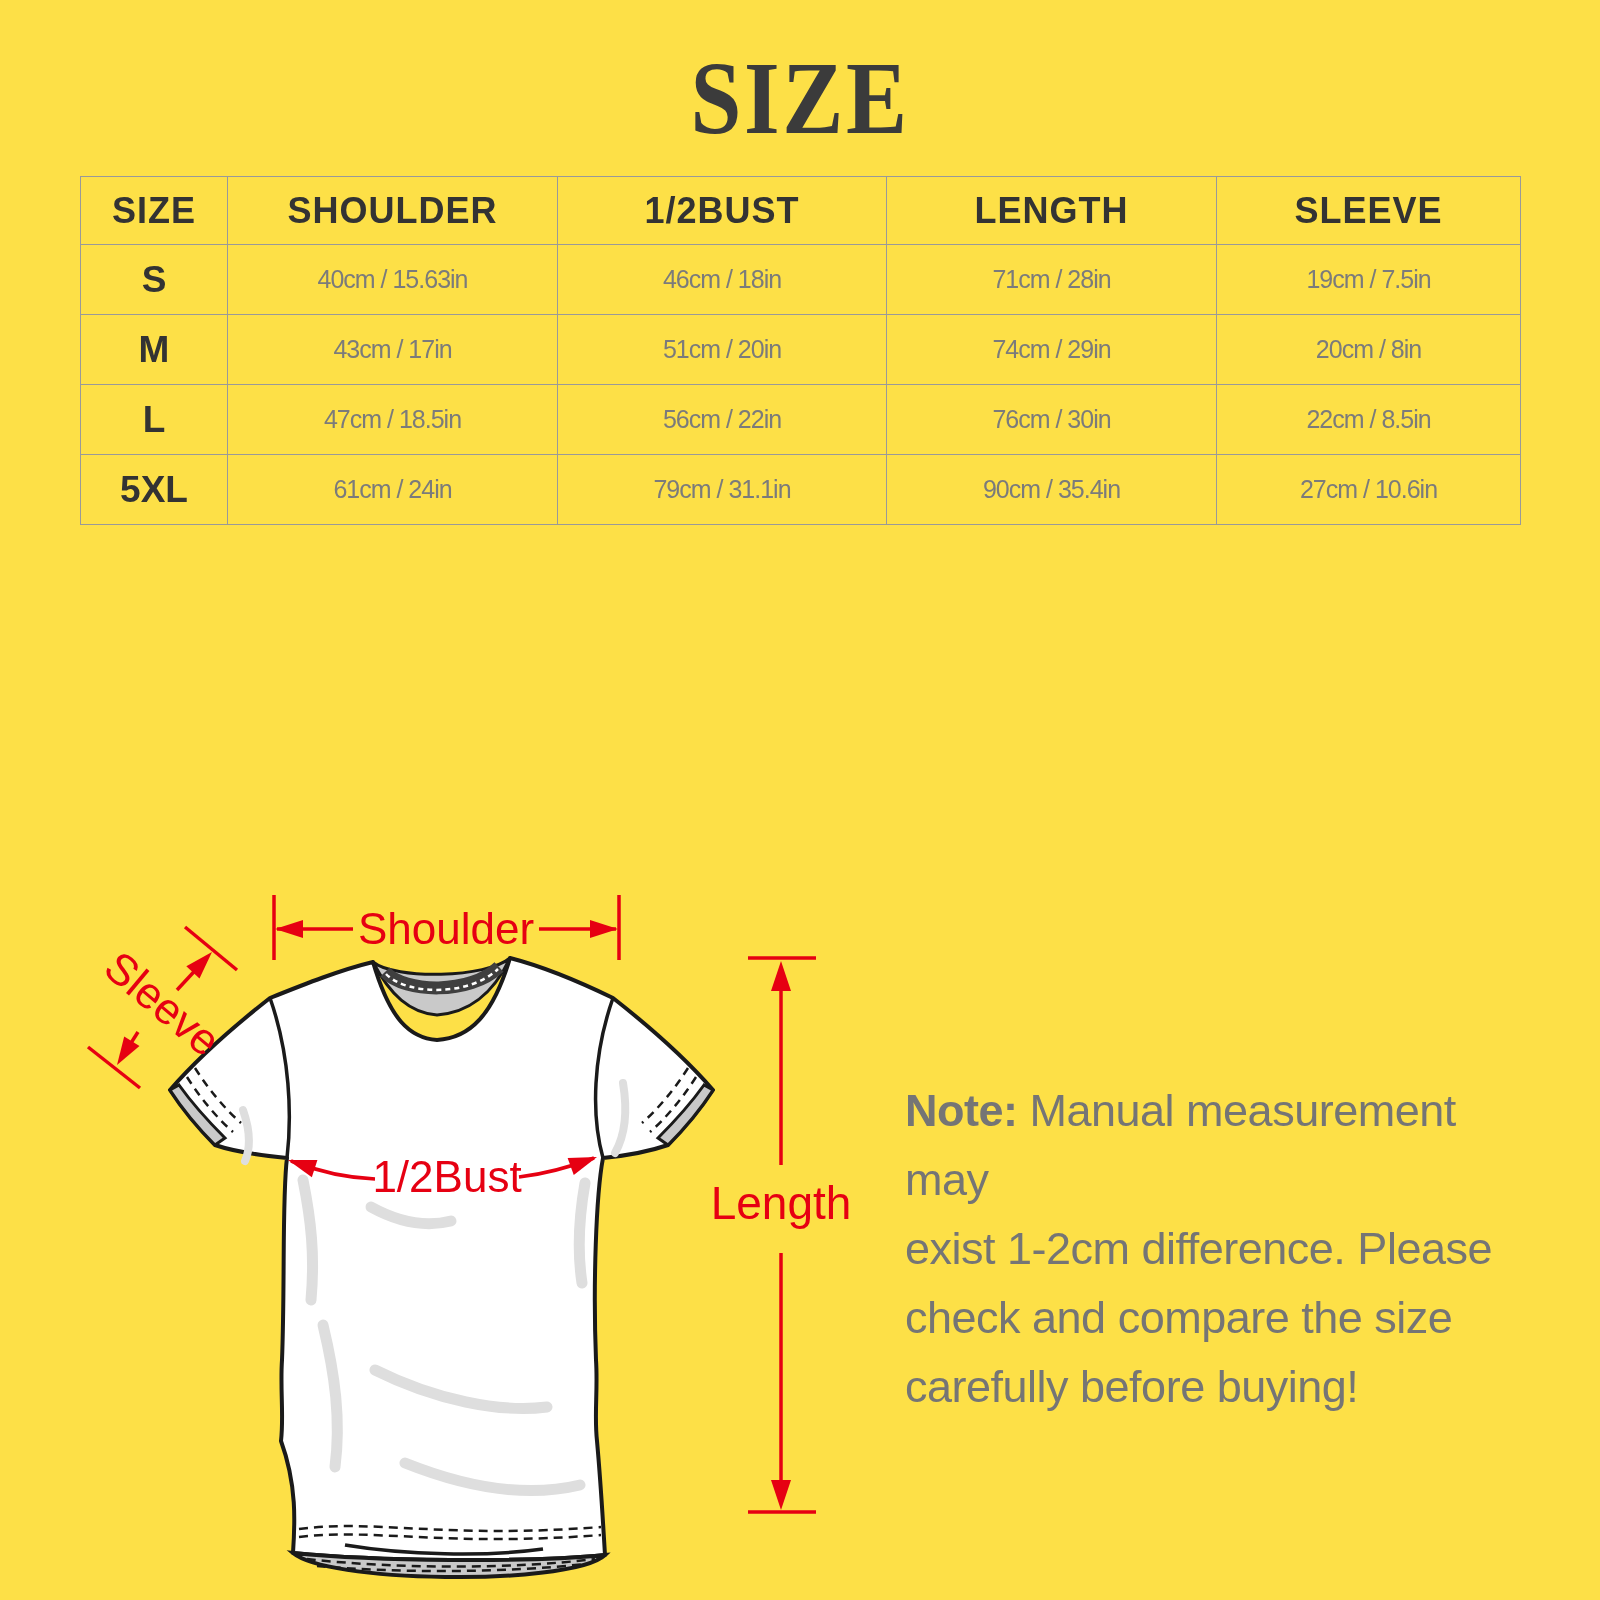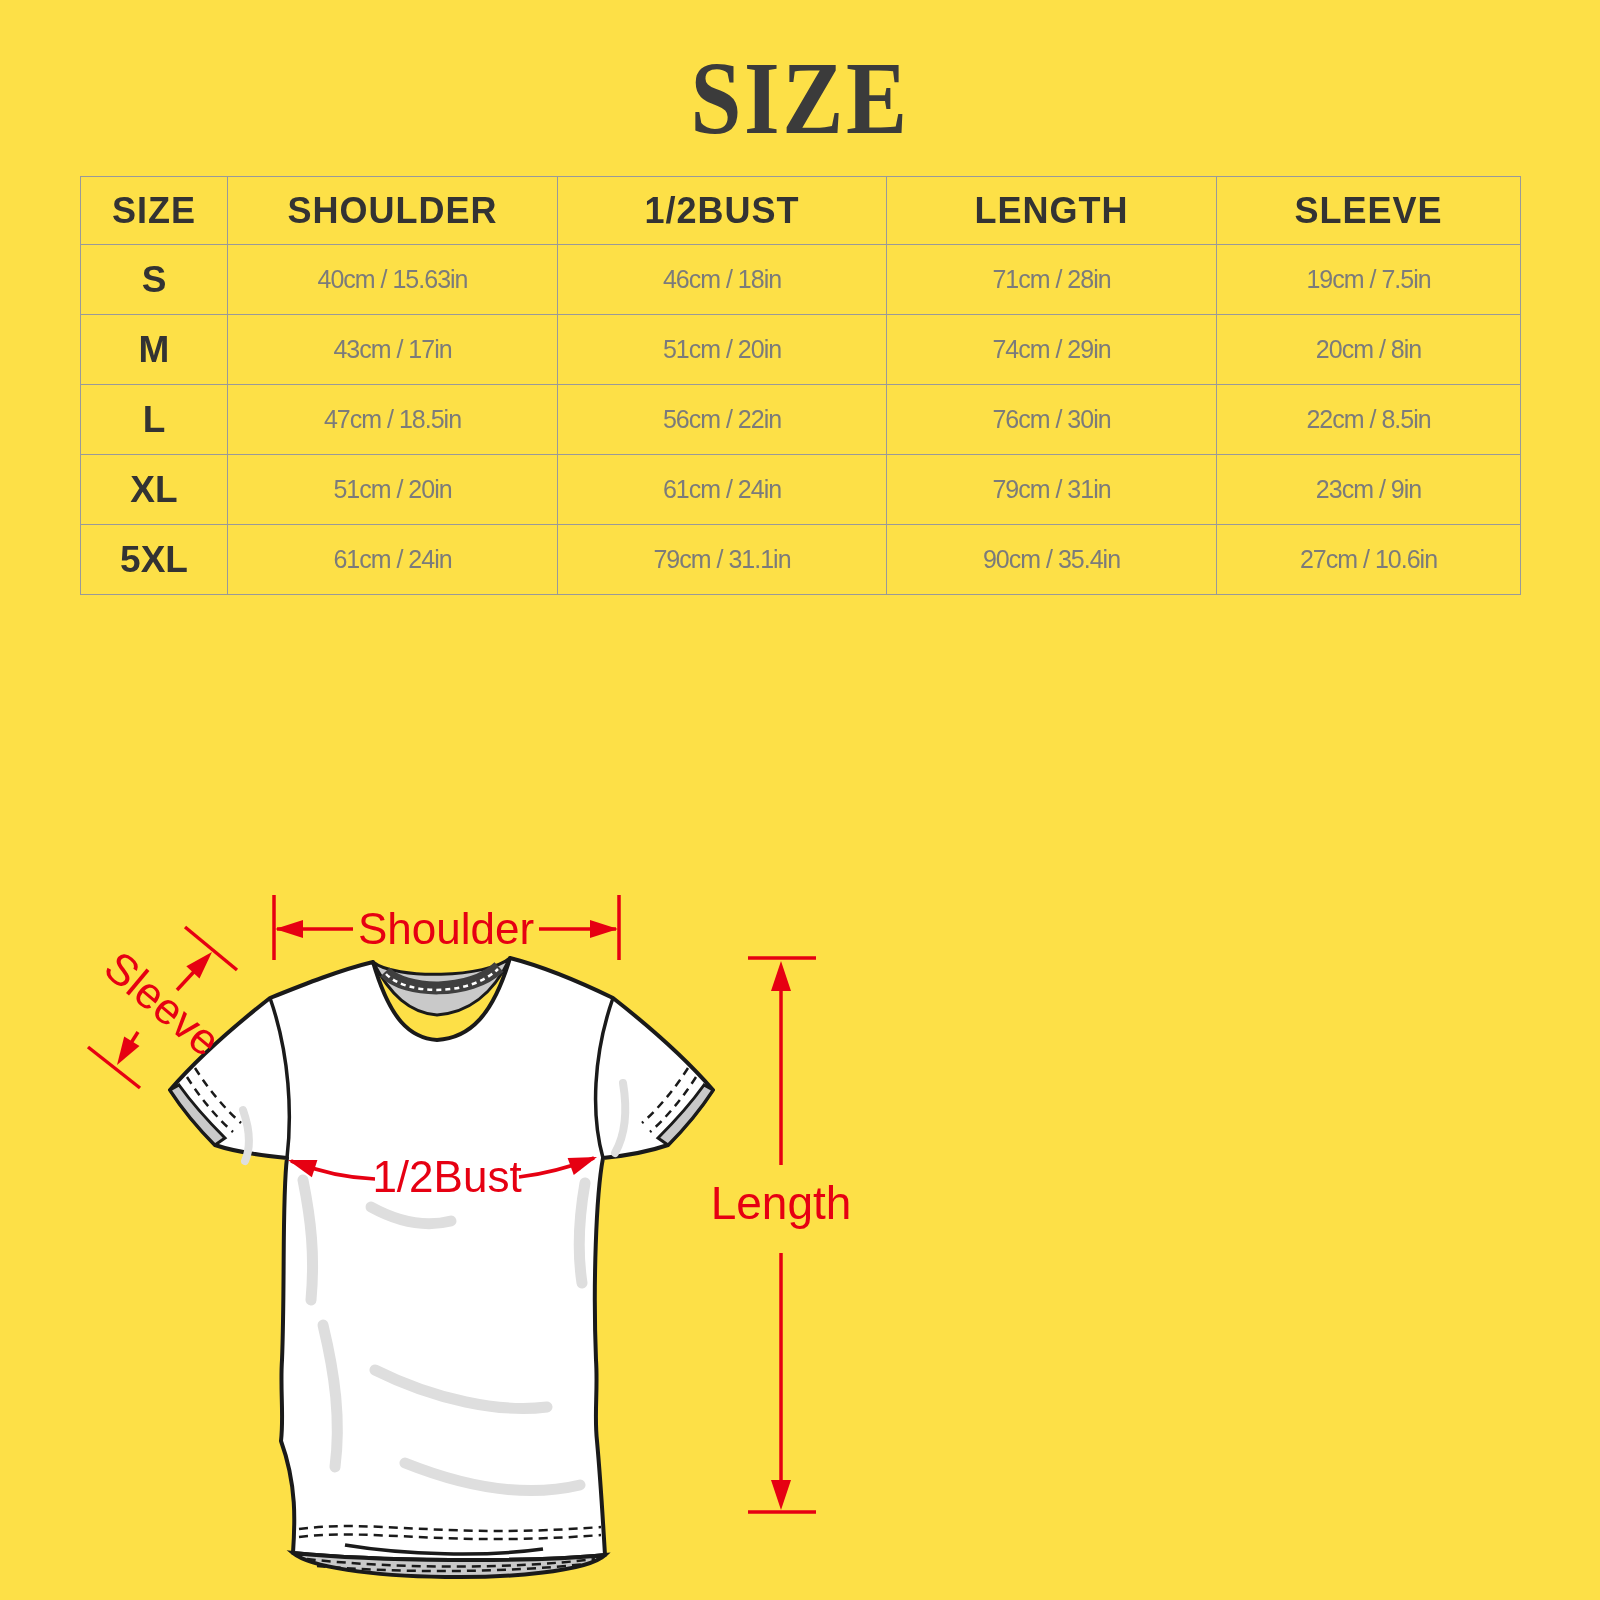--- a/index.html
+++ b/index.html
@@ -69,27 +69,20 @@
         <td>51cm / 20in</td>
         <td>74cm / 29in</td>
         <td>20cm / 8in</td>
       </tr>
       <tr>
         <td class="rowhead">L</td>
         <td>47cm / 18.5in</td>
         <td>56cm / 22in</td>
         <td>76cm / 30in</td>
         <td>22cm / 8.5in</td>
-      </tr>
-      <tr>
-        <td class="rowhead">XL</td>
-        <td>51cm / 20in</td>
-        <td>61cm / 24in</td>
-        <td>79cm / 31in</td>
-        <td>23cm / 9in</td>
       </tr>
       <tr>
         <td class="rowhead">5XL</td>
         <td>61cm / 24in</td>
         <td>79cm / 31.1in</td>
         <td>90cm / 35.4in</td>
         <td>27cm / 10.6in</td>
       </tr>
     </tbody>
   </table>
@@ -174,14 +167,20 @@
 
     <path class="red" d="M673,103 H741"></path>
     <path class="red" d="M673,657 H741"></path>
     <path class="red" d="M706,128 V310"></path>
     <path class="red" d="M706,398 V632"></path>
     <polygon class="redhead" points="0,0 -30,-10 -30,10" transform="translate(706,106) rotate(-90)"></polygon>
     <polygon class="redhead" points="0,0 -30,-10 -30,10" transform="translate(706,655) rotate(90)"></polygon>
     <text class="redtext" x="706" y="364" text-anchor="middle" style="font-size:46px">Length</text>
   </svg>
 
+  <div class="note">
+    <div><span class="note-label">Note:</span> <span>Manual measurement may</span></div>
+    <div>exist 1-2cm difference. Please</div>
+    <div>check and compare the size</div>
+    <div>carefully before buying!</div>
+  </div>
 
 </div>
 
 </body></html>

